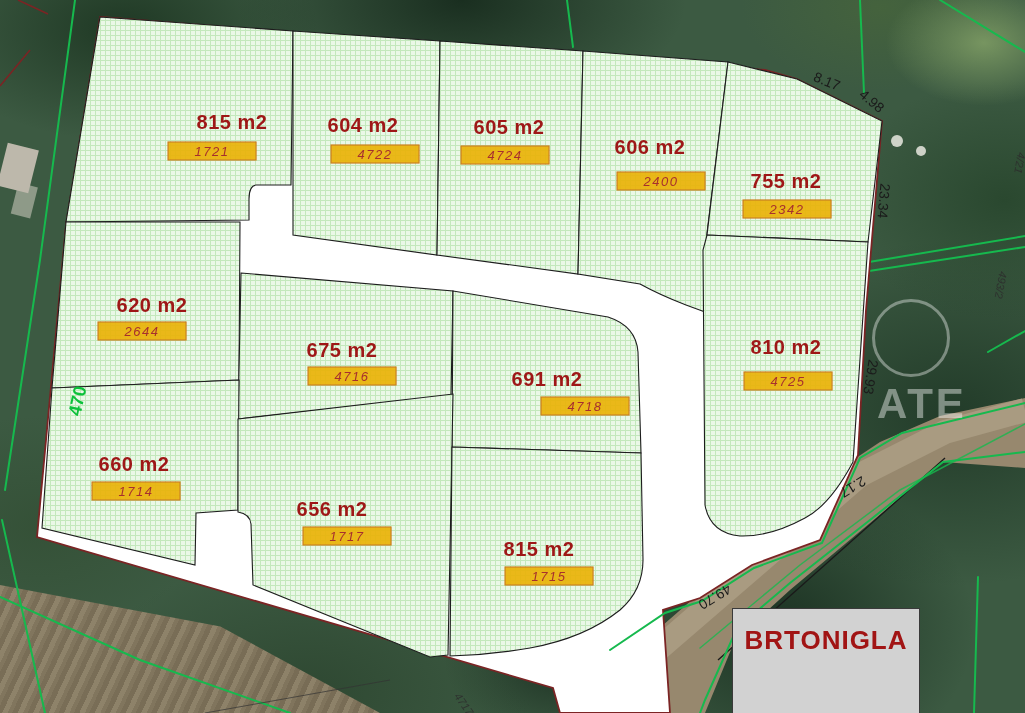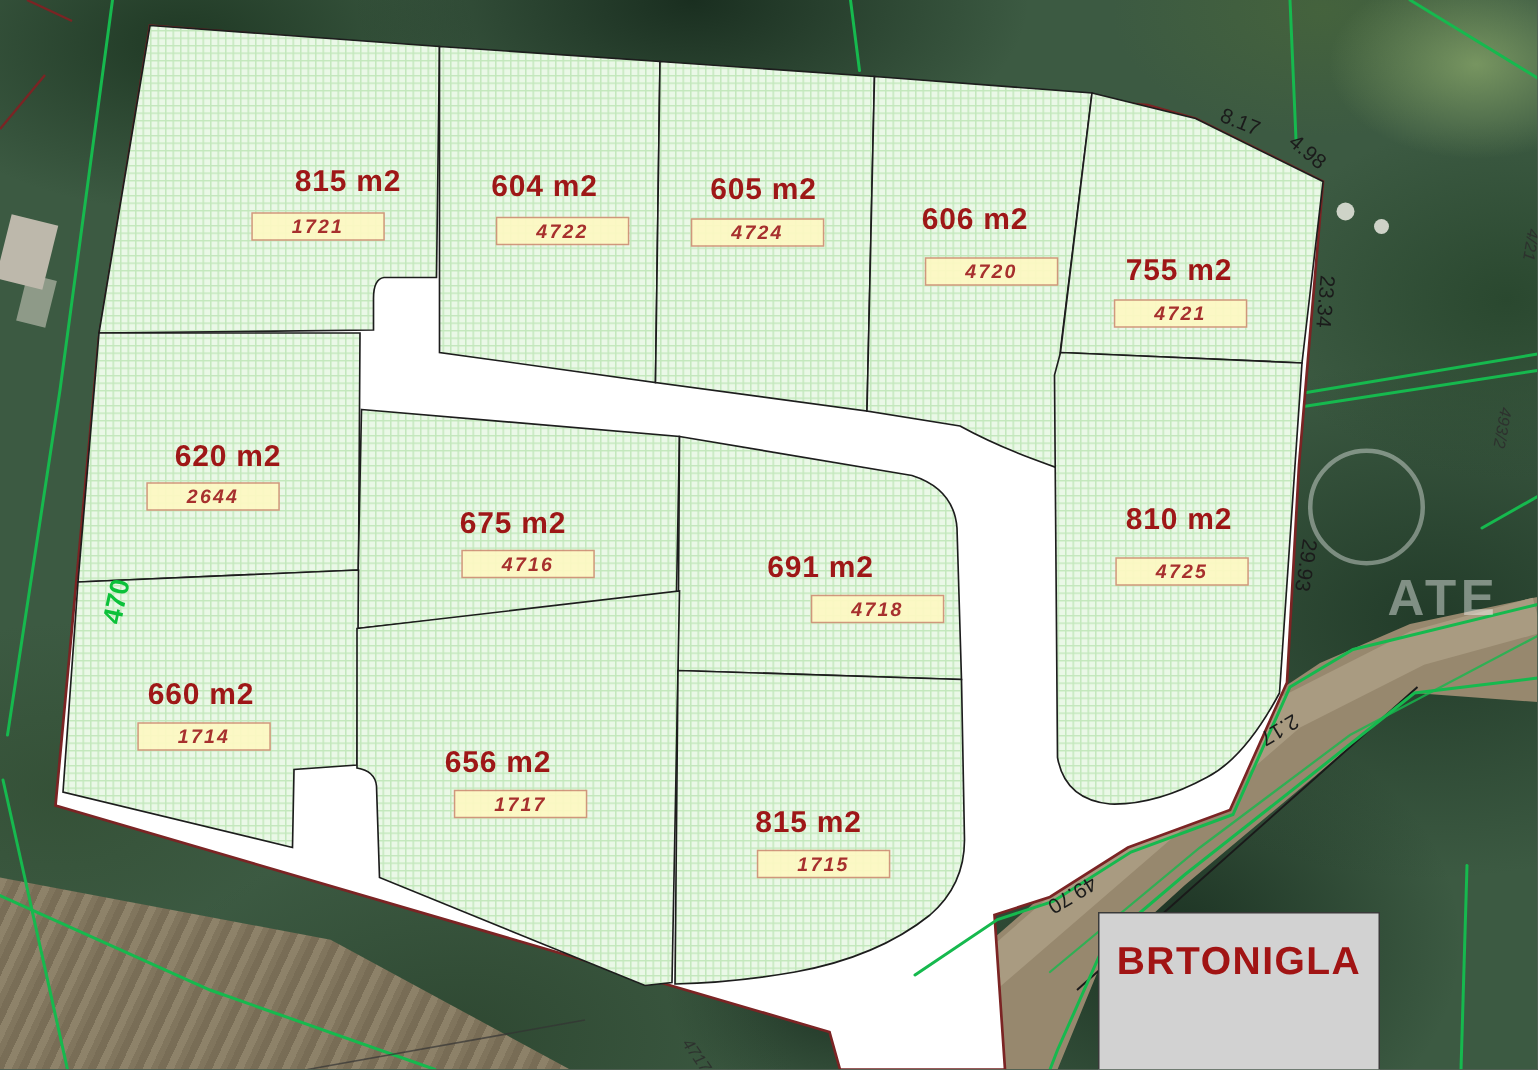--- a/index.html
+++ b/index.html
@@ -20,35 +20,35 @@
       radial-gradient(160px 120px at 55% 92%, rgba(22,40,28,.85), rgba(22,40,28,0) 75%),
       #3c5a42;}
   #fields{position:absolute;left:0;top:540px;width:380px;height:173px;opacity:.92;
     clip-path:polygon(0 26%,58% 50%,100% 100%,0 100%);
     background:repeating-linear-gradient(115deg,#7e6f58 0 5px,#95866d 5px 10px,#877860 10px 14px);}
   #building{position:absolute;left:2px;top:146px;width:32px;height:44px;background:#bdb8ab;
     transform:rotate(14deg);box-shadow:14px 30px 0 -6px rgba(210,208,195,.55);}
   svg{position:absolute;inset:0;}
   .area-label{position:absolute;transform:translate(-50%,-50%);white-space:nowrap;
     font-weight:bold;font-size:20px;color:#9e1717;letter-spacing:.5px;}
-  .pnum{position:absolute;transform:translate(-50%,-50%);white-space:nowrap;background:#fef9c3;
+  .pnum{position:absolute;transform:translate(-50%,-50%);white-space:nowrap;background:#eab308;
     border:1px solid rgba(160,40,40,.5);padding:1px 26px;opacity:.92;
-    font-style:italic;font-weight:bold;font-size:13px;color:#a32020;letter-spacing:1.5px;}
+    font-style:italic;font-weight:normal;font-size:13px;color:#a32020;letter-spacing:1.5px;}
   .meas{position:absolute;white-space:nowrap;font-size:14px;color:#1b1b1b;
     transform-origin:center;}
   .meas-green{position:absolute;white-space:nowrap;font-size:18px;font-weight:bold;color:#0cc13a;}
   .neighbor-num{position:absolute;white-space:nowrap;font-size:11px;font-style:italic;color:#2d2d2d;opacity:.85;}
   #place-box{position:absolute;left:732px;top:608px;width:186px;height:110px;background:#d2d2d2;
     border:1px solid #3a3a3a;text-align:center;}
   #place-box span{display:inline-block;margin-top:16px;font-weight:bold;font-size:26px;
     letter-spacing:1px;color:#a11414;}
   #wm-circle{position:absolute;left:872px;top:299px;width:72px;height:72px;border-radius:50%;
     border:3px solid rgba(255,255,255,.38);}
-  #wm-text{position:absolute;left:877px;top:380px;font-weight:bold;font-size:34px;
-    color:rgba(255,255,255,.42);letter-spacing:3px;margin-left:48px;}
+  #wm-text{position:absolute;left:877px;top:380px;font-weight:bold;font-size:42px;
+    color:rgba(255,255,255,.42);letter-spacing:3px;}
 </style>
 </head>
 <body>
 
 <div id="stage">
 
   <div id="aerial"></div>
   <div id="fields"></div>
   <div id="building"></div>
 
@@ -113,24 +113,24 @@
   <div class="area-label" style="left:232px;top:122px">815 m2</div>
   <div class="pnum" style="left:212px;top:151px">1721</div>
 
   <div class="area-label" style="left:363px;top:125px">604 m2</div>
   <div class="pnum" style="left:375px;top:154px">4722</div>
 
   <div class="area-label" style="left:509px;top:127px">605 m2</div>
   <div class="pnum" style="left:505px;top:155px">4724</div>
 
   <div class="area-label" style="left:650px;top:147px">606 m2</div>
-  <div class="pnum" style="left:661px;top:181px">4720</div>
+  <div class="pnum" style="left:661px;top:181px">2400</div>
 
   <div class="area-label" style="left:786px;top:181px">755 m2</div>
-  <div class="pnum" style="left:787px;top:209px">4721</div>
+  <div class="pnum" style="left:787px;top:209px">2342</div>
 
   <div class="area-label" style="left:152px;top:305px">620 m2</div>
   <div class="pnum" style="left:142px;top:331px">2644</div>
 
   <div class="area-label" style="left:342px;top:350px">675 m2</div>
   <div class="pnum" style="left:352px;top:376px">4716</div>
 
   <div class="area-label" style="left:547px;top:379px">691 m2</div>
   <div class="pnum" style="left:585px;top:406px">4718</div>
 

